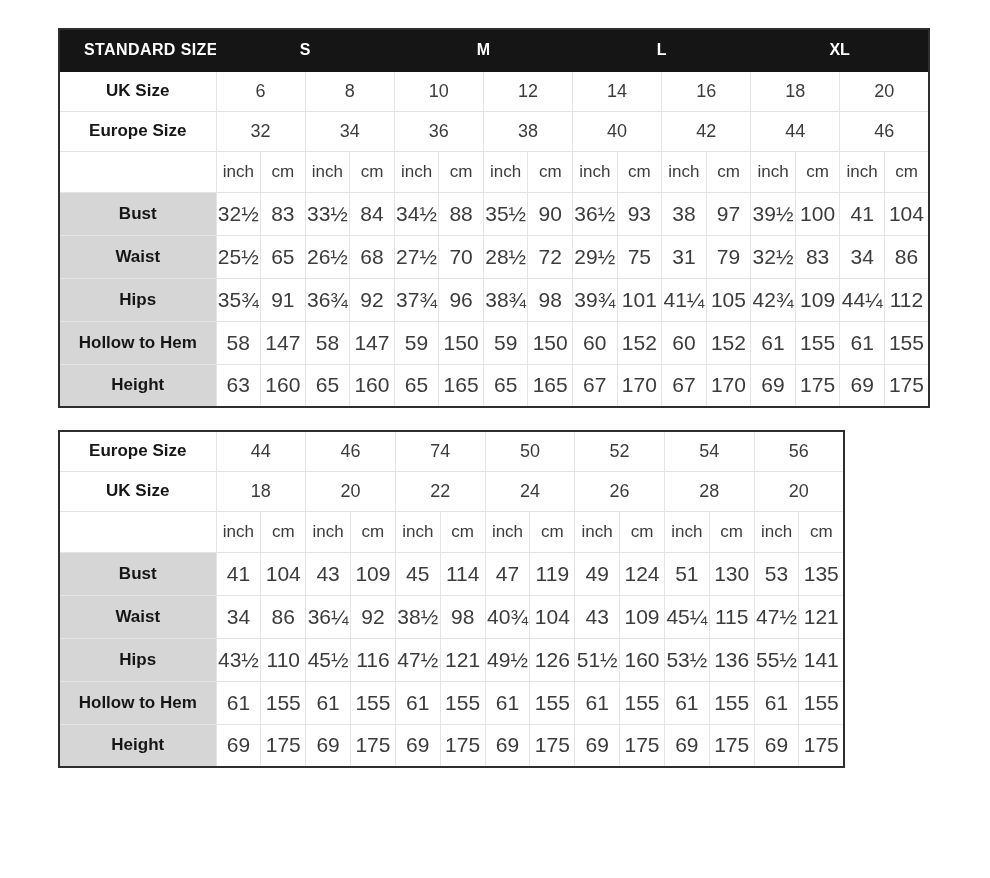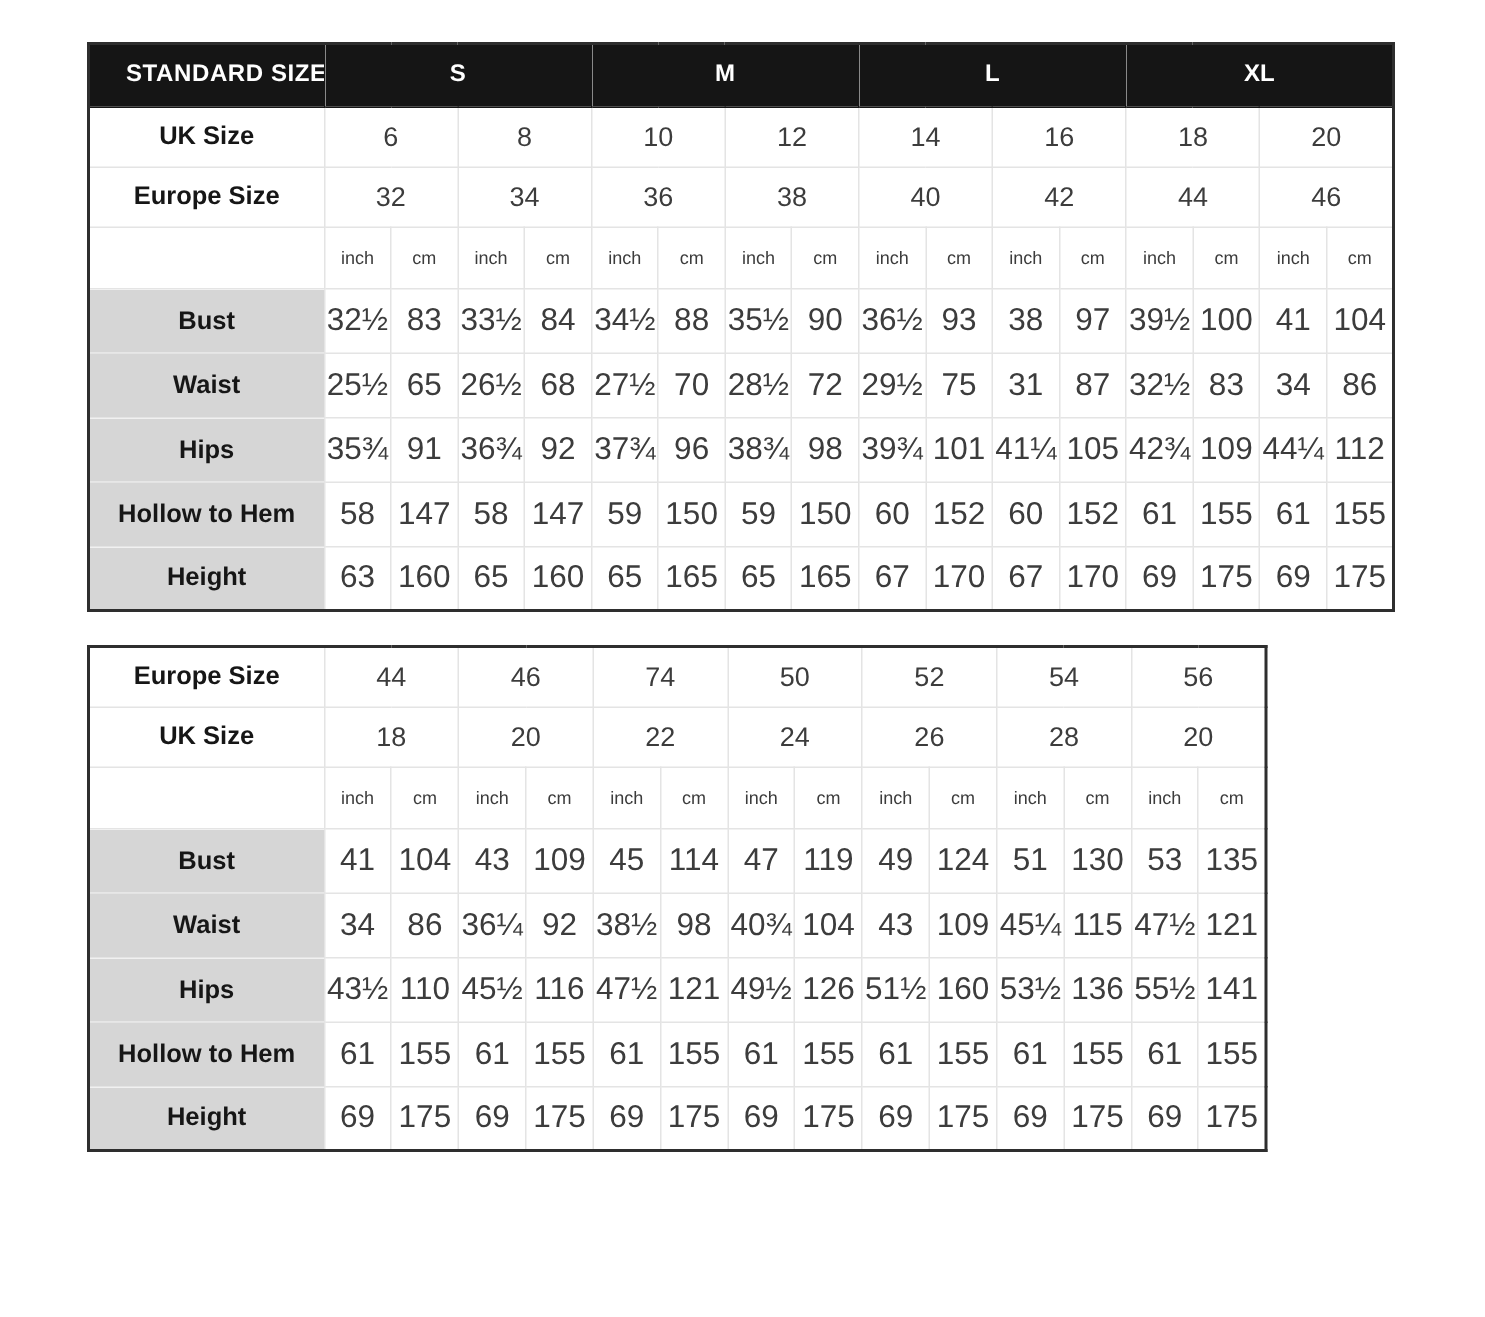--- a/index.html
+++ b/index.html
@@ -26,21 +26,21 @@
   tr.header-row{height:42px;}
   tr.header-row th{
     background:var(--header-bg);color:var(--header-text);
     border-color:var(--header-bg);font-weight:bold;font-size:16px;
   }
   th.title-cell{text-align:right;padding-left:24px;letter-spacing:0.4px;}
   tr.size-row{height:40px;}
   tr.size-row td{font-size:18px;color:var(--value-text);}
   th.row-label{font-weight:bold;font-size:17px;color:var(--label-text);background:#ffffff;}
   tr.unit-row{height:41px;}
-  tr.unit-row td{font-size:12px;color:var(--value-text);margin-top:45px;}
+  tr.unit-row td{font-size:17px;color:var(--value-text);margin-top:45px;}
   tr.measure-row{height:43px;}
   tr.measure-row td{font-size:21px;color:var(--value-text);}
   th.row-label.gray{background:var(--label-bg);}
 </style>
 </head>
 <body>
 
 <div class="page">
   <table class="t1">
       <colgroup>
@@ -136,21 +136,21 @@
           <td>65</td>
           <td>26½</td>
           <td>68</td>
           <td>27½</td>
           <td>70</td>
           <td>28½</td>
           <td>72</td>
           <td>29½</td>
           <td>75</td>
           <td>31</td>
-          <td>87</td>
+          <td>79</td>
           <td>32½</td>
           <td>83</td>
           <td>34</td>
           <td>86</td>
         </tr>
         <tr class="measure-row">
           <th class="row-label gray">Hips</th>
           <td>35¾</td>
           <td>91</td>
           <td>36¾</td>

